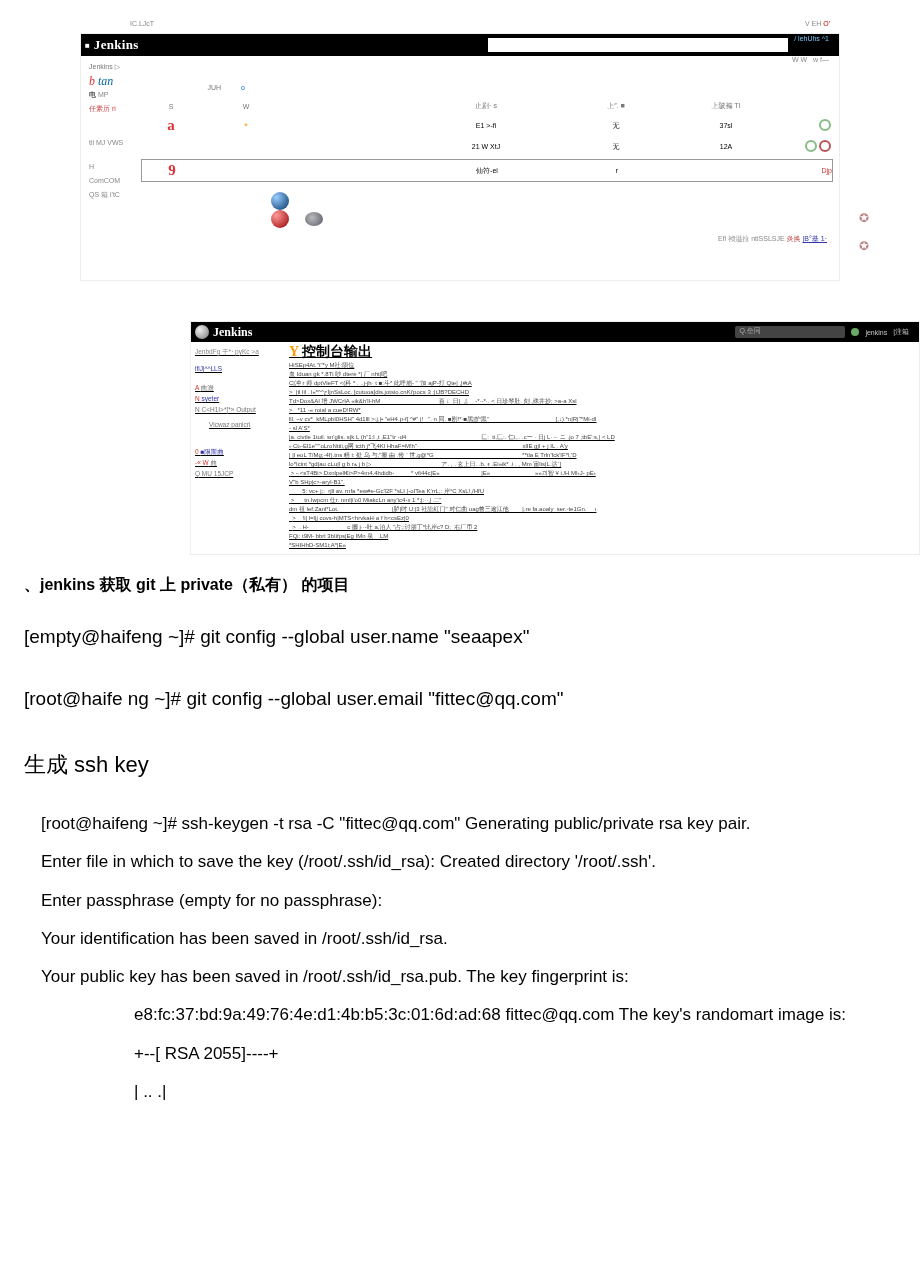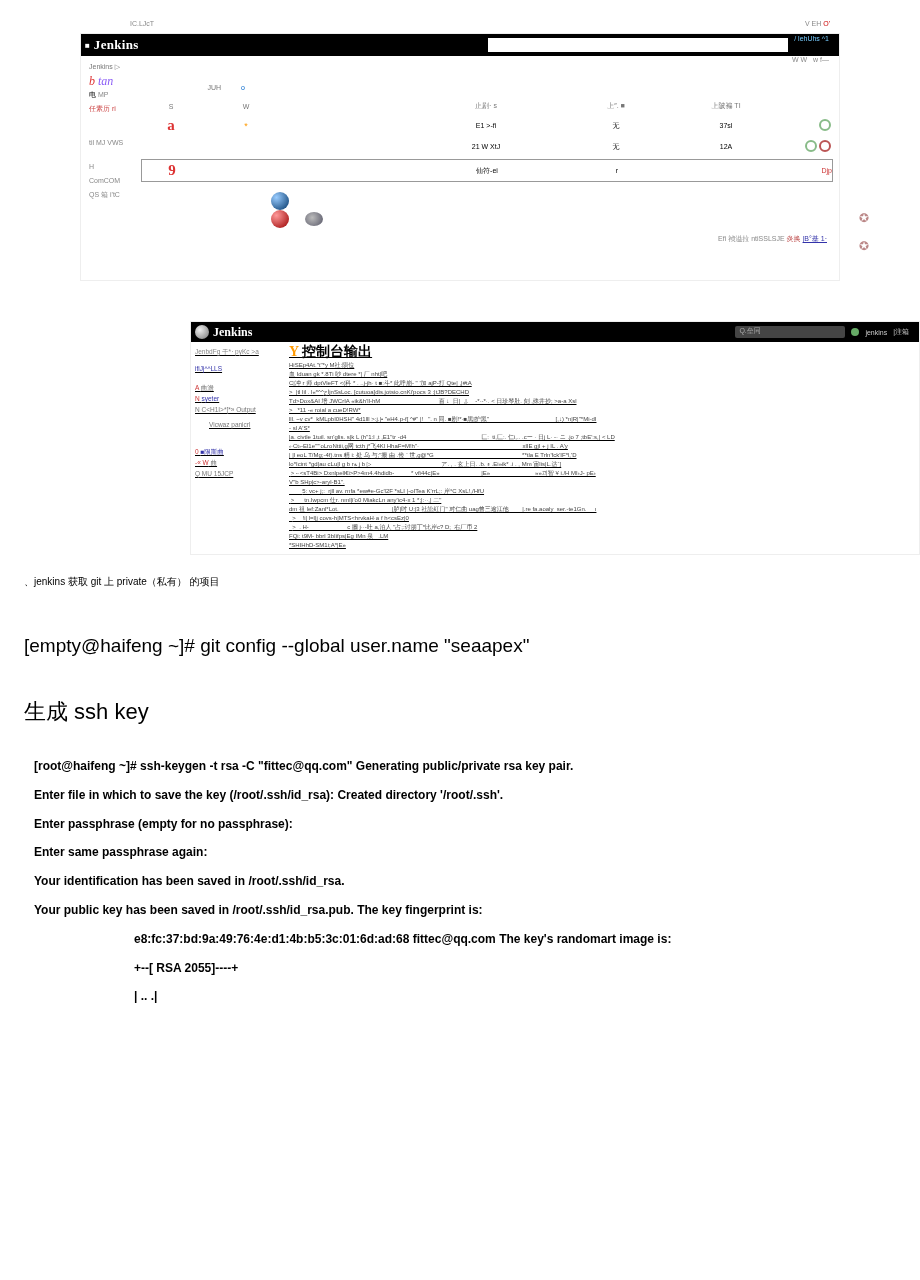--- a/index.html
+++ b/index.html
@@ -15,21 +15,21 @@
   .s1-header { background: #000; color: #fff; display: flex; align-items: center; height: 22px; padding: 0 4px; }
   .s1-header .sq { font-size: 8px; margin-right: 4px; }
   .s1-header .title { font-weight: bold; font-family: Georgia, serif; font-size: 13px; letter-spacing: .3px; }
   .s1-header .search { margin-left: auto; background: #fff; height: 14px; width: 300px; }
   .s1-header .login { background: #000; color: #7cf; font-size: 7px; padding: 0 6px; height: 22px; line-height: 10px; white-space: nowrap; }
   .s1-body { display: flex; }
   .s1-side { width: 150px; padding: 4px 8px; font-size: 7px; line-height: 14px; }
   .s1-side .crumb { color: #777; }
   .s1-side .tan { font-family: serif; font-style: italic; font-size: 12px; }
   .s1-side .tan .b { color: #d33; }
-  .s1-side .tan .t { color: #8b5cf6; }
+  .s1-side .tan .t { color: #0369a1; }
   .s1-side .grey { color: #888; }
   .s1-side .red { color: #c44; }
   .s1-main { flex: 1; position: relative; padding: 6px 6px 30px 6px; font-size: 7px; }
   .s1-scale { color: #888; position: absolute; right: 10px; top: 0; font-size: 7px; white-space: pre; }
   .s1-tabrow { margin-top: 22px; }
   .s1-tabrow .left7 { color: #777; display: inline-block; width: 80px; text-align: right; }
   .s1-thead, .s1-row { display: flex; align-items: center; }
   .s1-col-s { width: 60px; text-align: center; }
   .s1-col-w { width: 90px; text-align: center; }
   .s1-col-n { flex: 0 0 120px; }
@@ -70,24 +70,24 @@
   .s2-side .blue { color: #33a; }
   .s2-side .red { color: #c33; }
   .s2-side .grey { color: #777; }
   .s2-main { flex: 1; padding: 4px 6px; }
   .s2-h { font-family: Georgia, serif; font-size: 14px; font-weight: bold; margin-bottom: 4px; }
   .s2-h .Y { color: #f90; }
   .s2-pre { font-size: 6px; color: #444; line-height: 9px; white-space: pre-wrap; }
 
   
   .body-text { padding: 0 4px; }
-  .line-title { font-size: 10px; font-weight: normal; margin: 8px 0 46px 0; }
+  .line-title { font-size: 16px; font-weight: bold; margin: 8px 0 30px 0; }
   .cmd { font-size: 19px; margin: 10px 0 40px 0; }
   .heading { font-size: 22px; margin: 10px 0 28px 0; }
-  .kb { font-size: 12px; font-weight: bold; margin: 6px 10px; line-height: 1.9; }
+  .kb { font-size: 17px; font-weight: normal; margin: 6px 17px; line-height: 1.9; }
   .kb-indent { margin-left: 110px; }
 </style>
 </head>
 <body>
 
 <div class="page">
 
   <div class="top-line">
     <span class="left">IC.LJcT</span>
     <span class="right">
@@ -227,25 +227,25 @@
   &gt;  . H-                       c 膕 j··-吐 a,泊人 "占;:讨朋丁*比岸c? D;  右厂币 2
 FQi: t9M- bbrl 3bIifps|Eg IMn 泉   .LM
 *SHIHhD-SM1i;A*|E»</div>
       </div>
     </div>
   </div>
 
   <div class="body-text">
     <div class="line-title">、jenkins 获取 git 上 private（私有） 的项目</div>
     <div class="cmd">[empty@haifeng  ~]# git config --global user.name "seaapex"</div>
+    <div class="cmd">[root@haife ng ~]# git config --global user.email "fittec@qq.com"</div>
     <div class="heading">生成 ssh key</div>
     <div class="kb">[root@haifeng ~]# ssh-keygen -t rsa -C "fittec@qq.com" Generating public/private rsa key pair.</div>
     <div class="kb">Enter file in which to save the key (/root/.ssh/id_rsa): Created directory '/root/.ssh'.</div>
     <div class="kb">Enter passphrase (empty for no passphrase):</div>
-    <div class="kb">Enter same passphrase again:</div>
     <div class="kb">Your identification has been saved in /root/.ssh/id_rsa.</div>
     <div class="kb">Your public key has been saved in /root/.ssh/id_rsa.pub. The key fingerprint is:</div>
     <div class="kb kb-indent">e8:fc:37:bd:9a:49:76:4e:d1:4b:b5:3c:01:6d:ad:68 fittec@qq.com The key's randomart image is:</div>
     <div class="kb kb-indent">+--[ RSA 2055]----+</div>
     <div class="kb kb-indent">| .. .|</div>
   </div>
 
 </div>
 
 </body></html>

